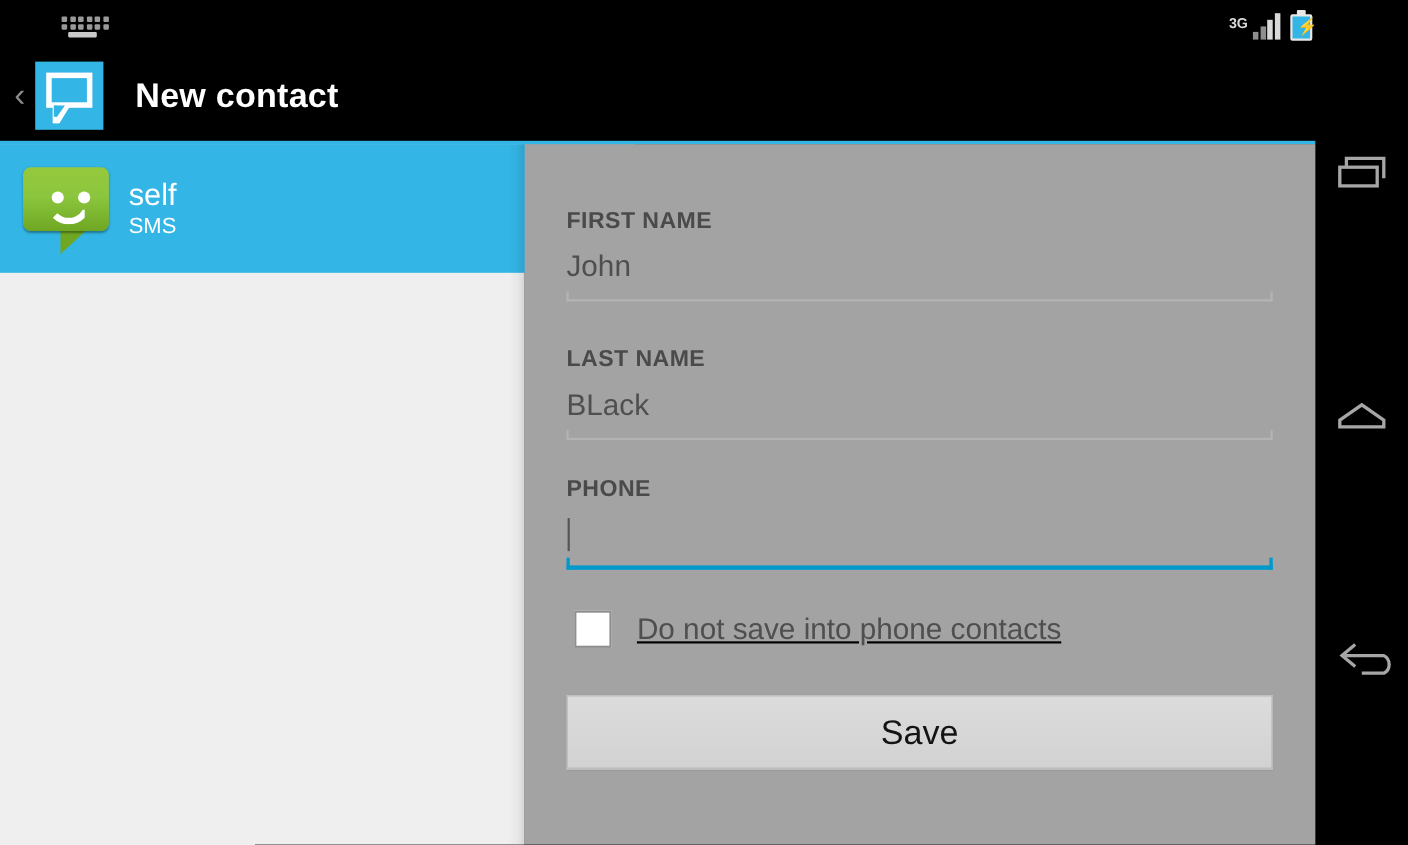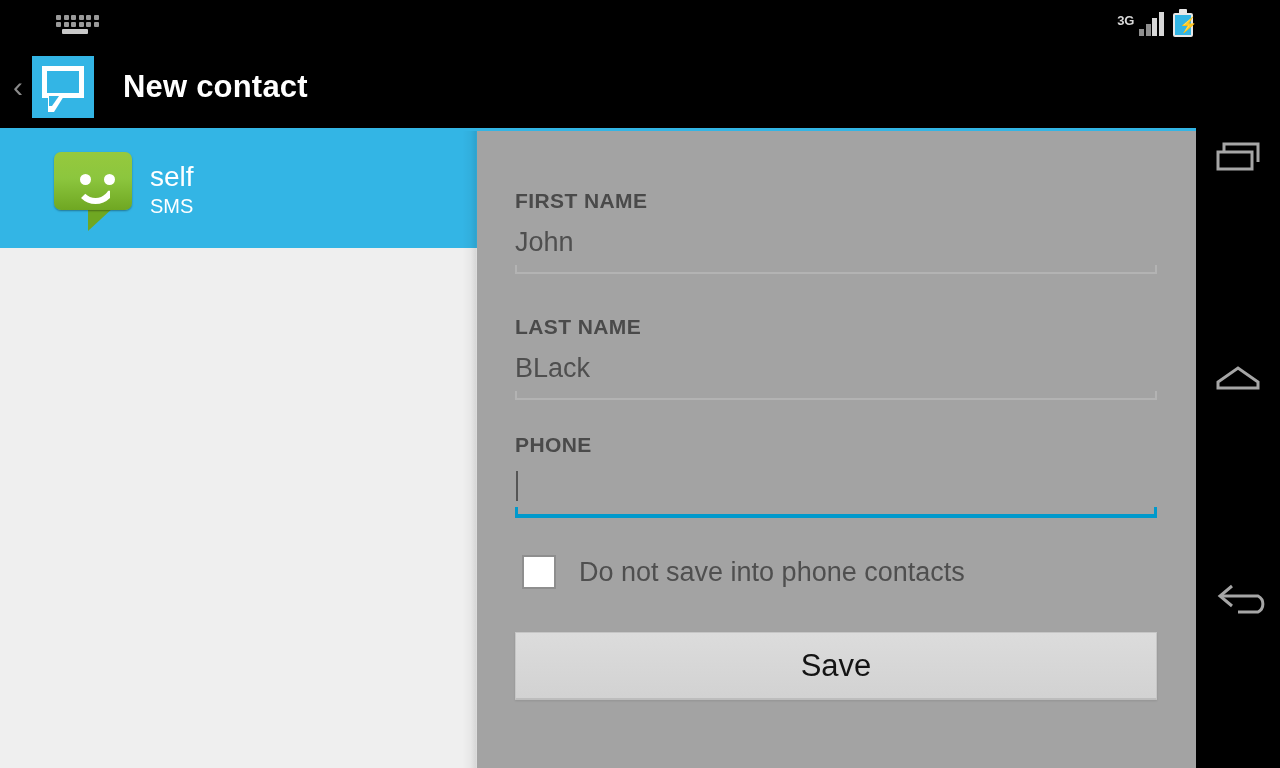--- a/index.html
+++ b/index.html
@@ -49,21 +49,21 @@
   #ab-underline { position:absolute; left:0; top:128px; width:1196px; height:3px; background:#33b5e5; }
 
   
   #list-pane {
     position:absolute; left:0; top:131px; width:477px; height:637px;
     background:#efefef;
   }
   #pane-shadow { position:absolute; left:462px; top:131px; width:16px; height:637px;
     background:linear-gradient(to right,rgba(0,0,0,0) 0%,rgba(0,0,0,.035) 55%,rgba(0,0,0,.10) 88%,rgba(0,0,0,0) 100%); }
 
-  .list-item { position:relative; width:577px; height:117px; display:flex; align-items:center;padding-left:33px; }
+  .list-item { position:relative; width:577px; height:117px; display:flex; align-items:center; }
   .list-item.selected { background:#33b5e5; }
   #sms-icon { margin-left:17px; width:86px; height:80px; position:relative; flex:0 0 auto; }
   #sms-bubble { position:absolute; left:4px; top:2px; width:78px; height:58px;
     background:linear-gradient(to bottom,#96c93d 0%,#8cc63e 45%,#6fa722 100%);
     border-radius:7px; box-shadow:0 1px 2px rgba(0,0,0,.35); }
   #sms-tail { position:absolute; left:38px; top:57px; width:0; height:0;
     border-left:0 solid transparent; border-right:26px solid transparent; border-top:24px solid #6fa722; }
   .eye { position:absolute; width:11px; height:11px; border-radius:50%; background:#fff; top:22px; }
   #eye-l { left:26px; } #eye-r { left:50px; }
   #smile { position:absolute; left:21px; top:28px; width:41px; height:24px;
@@ -88,21 +88,21 @@
   .underline .tick-r { position:absolute; right:0; bottom:0; width:2px; height:9px; background:#b3b3b3; }
   .underline.focused .bar { height:4px; background:#0099cc; }
   .underline.focused .tick-l { height:11px; background:#0099cc; width:3px; }
   .underline.focused .tick-r { height:11px; background:#0099cc; width:3px; }
   .caret { display:inline-block; width:2px; height:30px; background:#555; margin-left:1px; }
 
   #f-first { top:58px; }
   #f-last  { top:184px; }
   #f-phone { top:302px; }
 
-  #cb-row { position:absolute; left:45px; top:424px; display:flex; align-items:center; gap:23px; }
+  #cb-row { position:absolute; left:45px; top:424px; display:flex; align-items:center; gap:23px;text-decoration:underline; }
   #checkbox { width:34px; height:34px; border:2px solid #8e8e8e; background:#fff; }
   #cb-label { color:#4f4f4f; font-size:27px; font-weight:400; }
 
   #save-button {
     position:absolute; left:38px; top:501px; width:642px; height:68px;
     background:linear-gradient(to bottom,#dcdcdc 0%,#d7d7d7 50%,#d2d2d2 100%);
     border:1px solid #c6c6c6; border-bottom:2px solid #bdbdbd;
     display:flex; align-items:center; justify-content:center;
     color:#141414; font-size:31px; font-weight:400;
     box-shadow:0 1px 2px rgba(0,0,0,.10);

